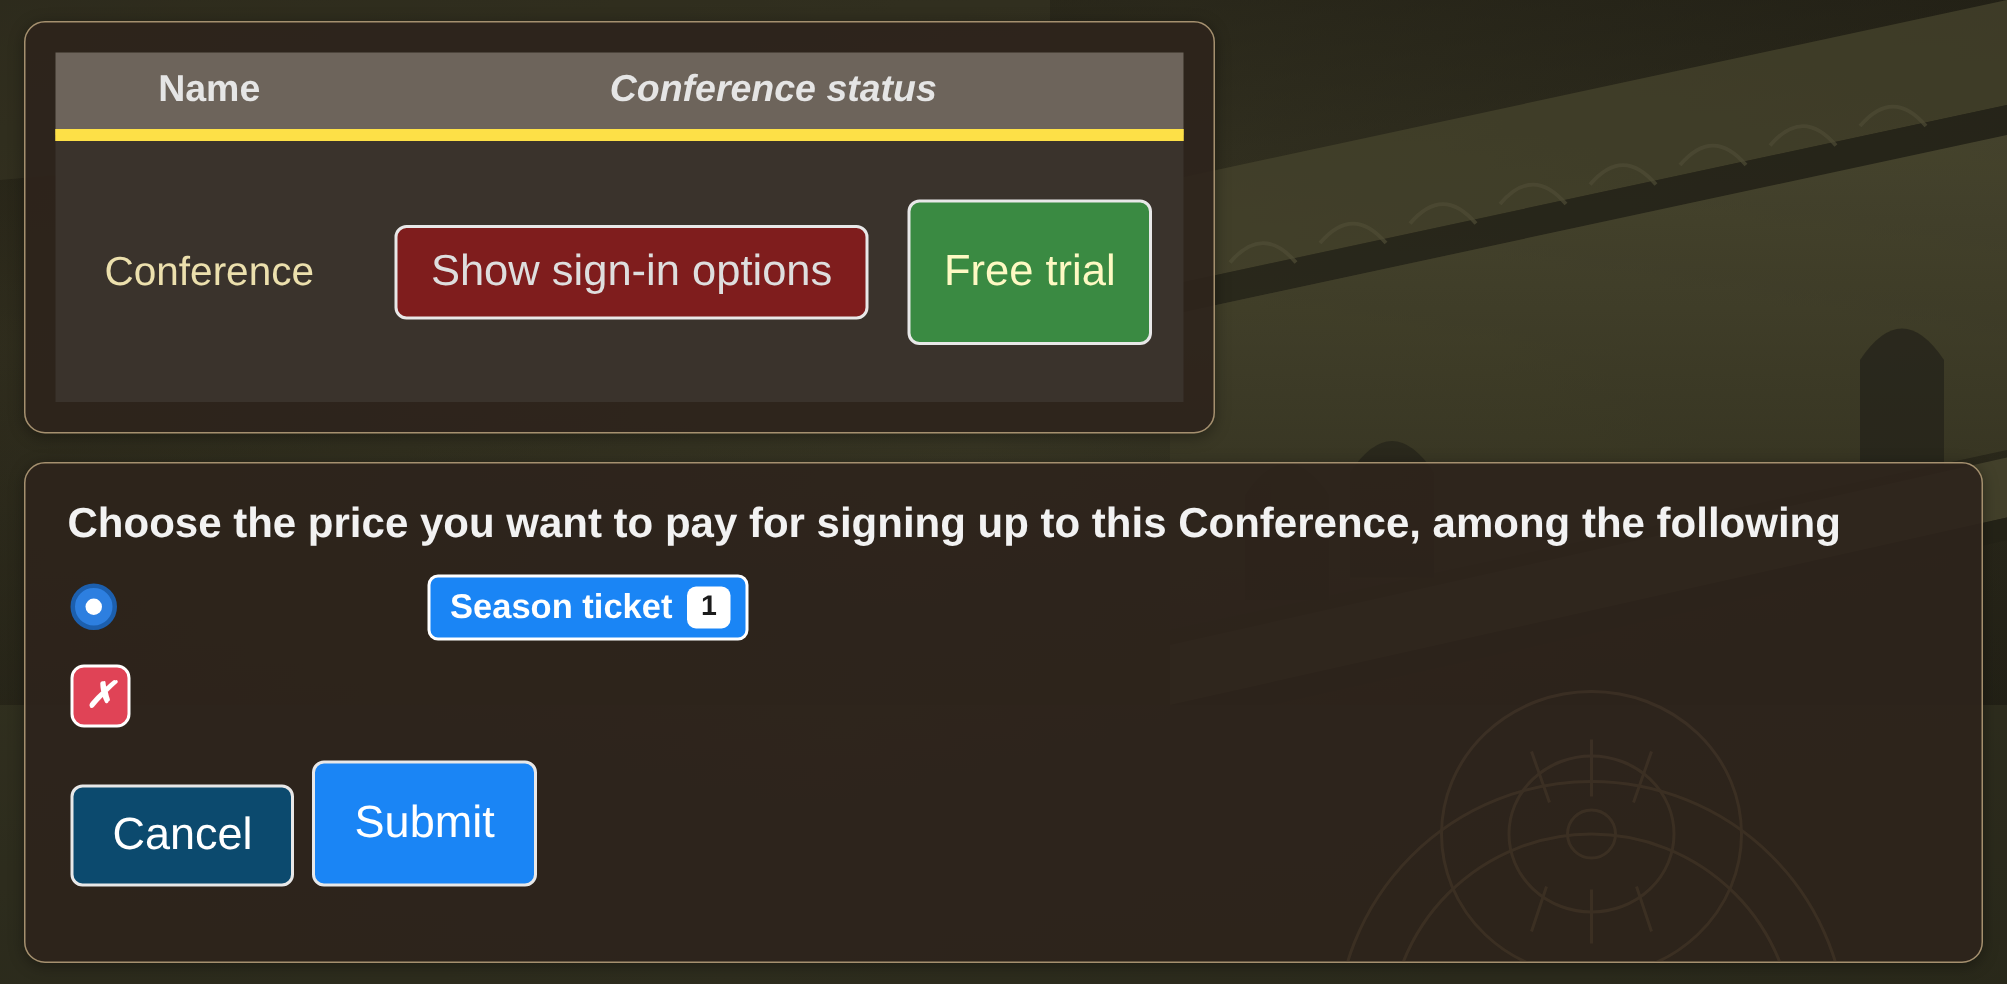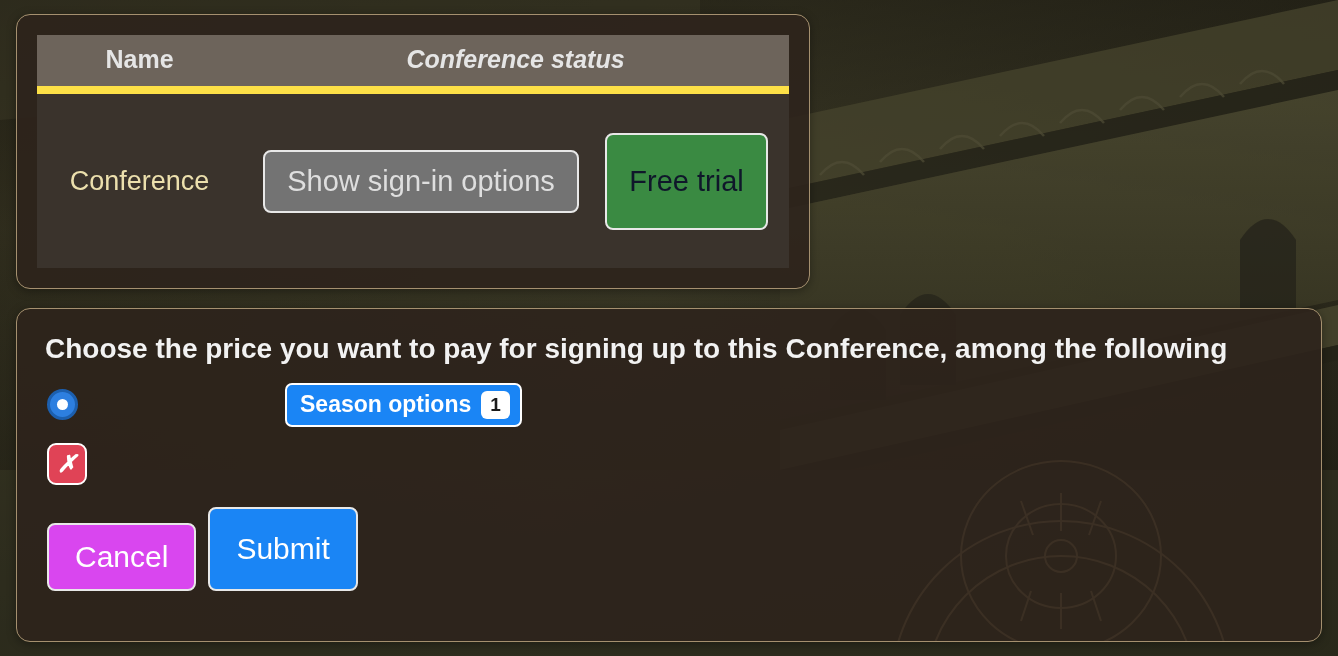--- a/index.html
+++ b/index.html
@@ -93,28 +93,28 @@
 
   .btn {
     display: inline-block;
     font-family: "Liberation Sans", sans-serif;
     border: 2px solid #e8e8e8;
     border-radius: 8px;
     cursor: pointer;
     white-space: nowrap;
   }
   .btn-signin {
-    background: #737373;
+    background: #7f1d1d;
     color: #dedede;
     font-size: 29px;
     padding: 13px 22px;
   }
   .btn-freetrial {
     background: #3a8a42;
-    color: #0f172a;
+    color: #fef9c3;
     font-size: 29px;
     padding: 30px 22px;
     margin-left: 22px;
   }
 
   
   #price-panel {
     left: 16px;
     top: 308px;
     width: 1306px;
@@ -239,21 +239,21 @@
   .coin svg { display: block; }
 
   
   #actions {
     display: flex;
     gap: 12px;
     margin-top: 22px;
     padding-left: 2px;
   }
   .btn-cancel {
-    background: #d946ef;
+    background: #0c4a6e;
     color: #ffffff;
     font-size: 30px;
     padding: 12px 26px;
     margin-top: 16px;
   }
   .btn-submit {
     background: #1a85f5;
     color: #ffffff;
     font-size: 30px;
     padding: 23px 26px;
@@ -342,21 +342,21 @@
 
   <div id="price-prompt">Choose the price you want to pay for signing up to this Conference, among the following</div>
 
   <div class="opt-row">
     <div class="opt-left">
       <div class="radio">
         <div class="dot"></div>
       </div>
     </div>
     <div class="badge">
-      <span class="badge-label">Season options</span>
+      <span class="badge-label">Season ticket</span>
       <span class="badge-count">1</span>
     </div>
   </div>
 
   <div class="opt-row">
     <div class="opt-left">
       <div class="btn-x">
         <span>✗</span>
       </div>
     </div>

